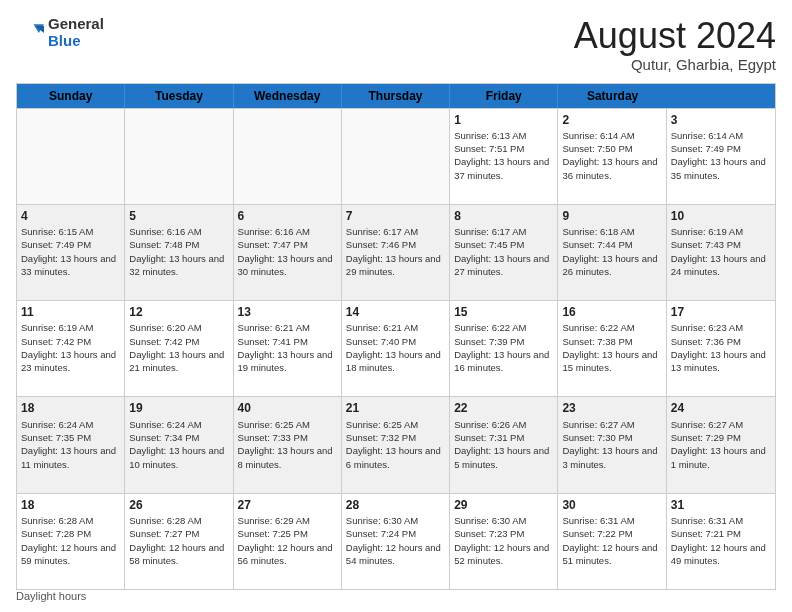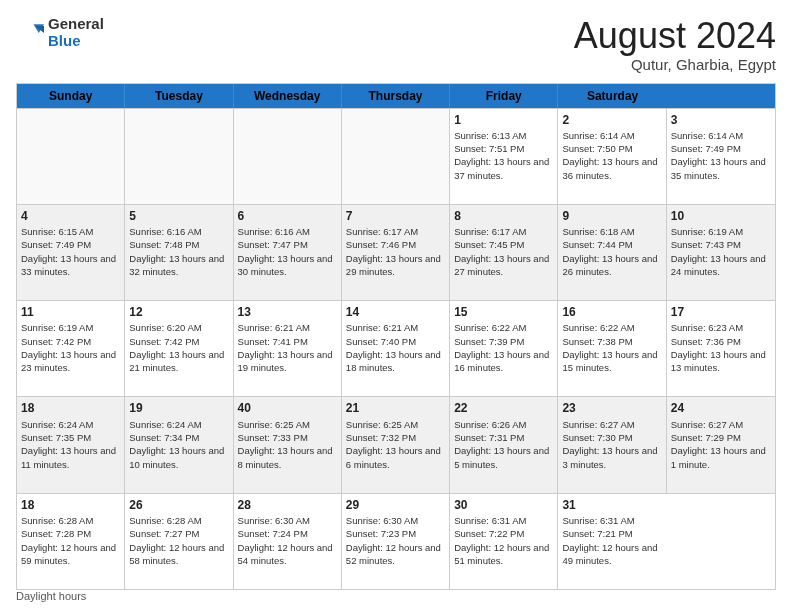--- a/index.html
+++ b/index.html
@@ -311,20 +311,26 @@
 Sunset: 7:28 PM
 Daylight: 12 hours and 59 minutes.</div>
           </div>
           <div class="cal-cell">
             <span class="day-num">26</span>
             <div class="day-info" style="white-space: pre-line;">Sunrise: 6:28 AM
 Sunset: 7:27 PM
 Daylight: 12 hours and 58 minutes.</div>
           </div>
           <div class="cal-cell">
+            <span class="day-num">27</span>
+            <div class="day-info" style="white-space: pre-line;">Sunrise: 6:29 AM
+Sunset: 7:25 PM
+Daylight: 12 hours and 56 minutes.</div>
+          </div>
+          <div class="cal-cell">
             <span class="day-num">28</span>
             <div class="day-info" style="white-space: pre-line;">Sunrise: 6:30 AM
 Sunset: 7:24 PM
 Daylight: 12 hours and 54 minutes.</div>
           </div>
           <div class="cal-cell">
             <span class="day-num">29</span>
             <div class="day-info" style="white-space: pre-line;">Sunrise: 6:30 AM
 Sunset: 7:23 PM
 Daylight: 12 hours and 52 minutes.</div>

